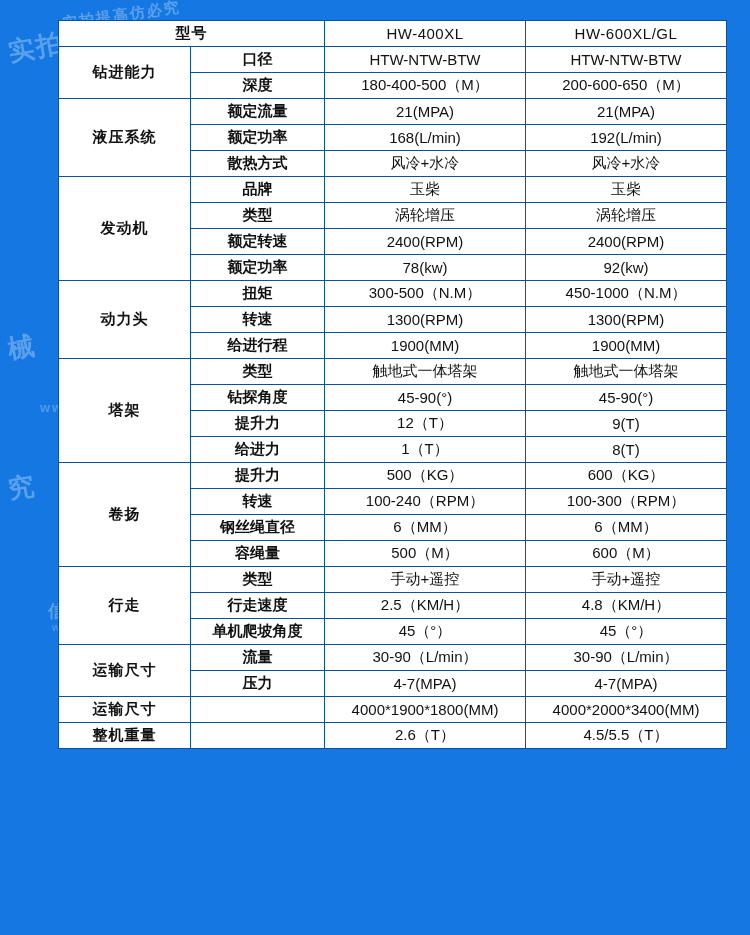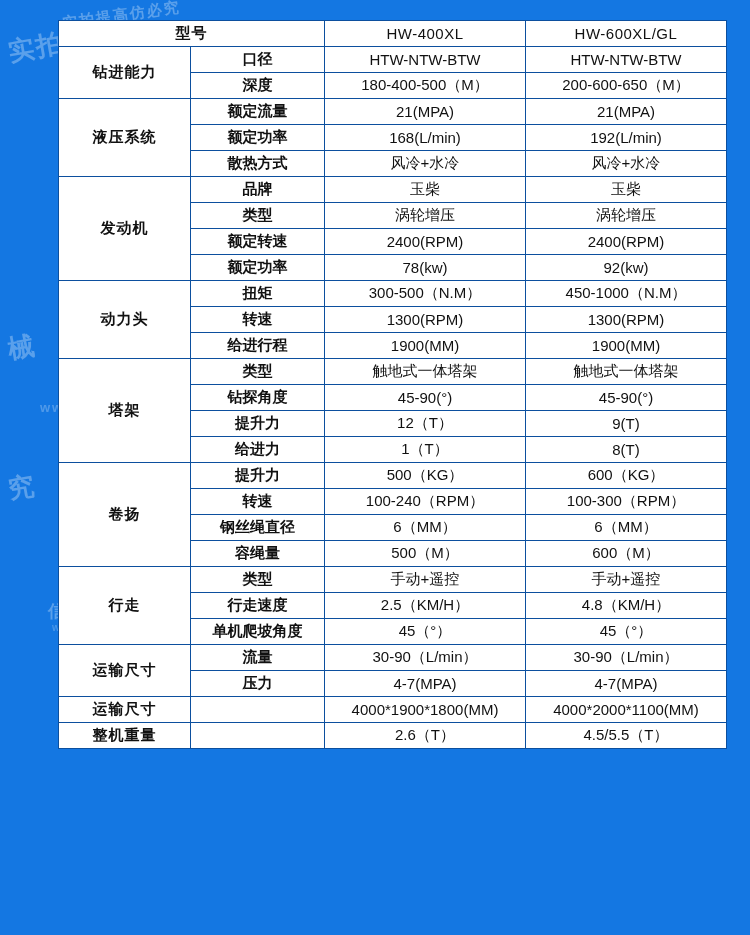--- a/index.html
+++ b/index.html
@@ -252,21 +252,21 @@
         </tr>
         <tr>
           <td class="sub">压力</td>
           <td>4-7(MPA)</td>
           <td>4-7(MPA)</td>
         </tr>
         <tr>
           <td class="cat" rowspan="1">运输尺寸</td>
           <td class="sub blank"></td>
           <td>4000*1900*1800(MM)</td>
-          <td>4000*2000*1100(MM)</td>
+          <td>4000*2000*3400(MM)</td>
         </tr>
         <tr>
           <td class="cat" rowspan="1">整机重量</td>
           <td class="sub blank"></td>
           <td>2.6（T）</td>
           <td>4.5/5.5（T）</td>
         </tr>
       </tbody>
   </table>
 

